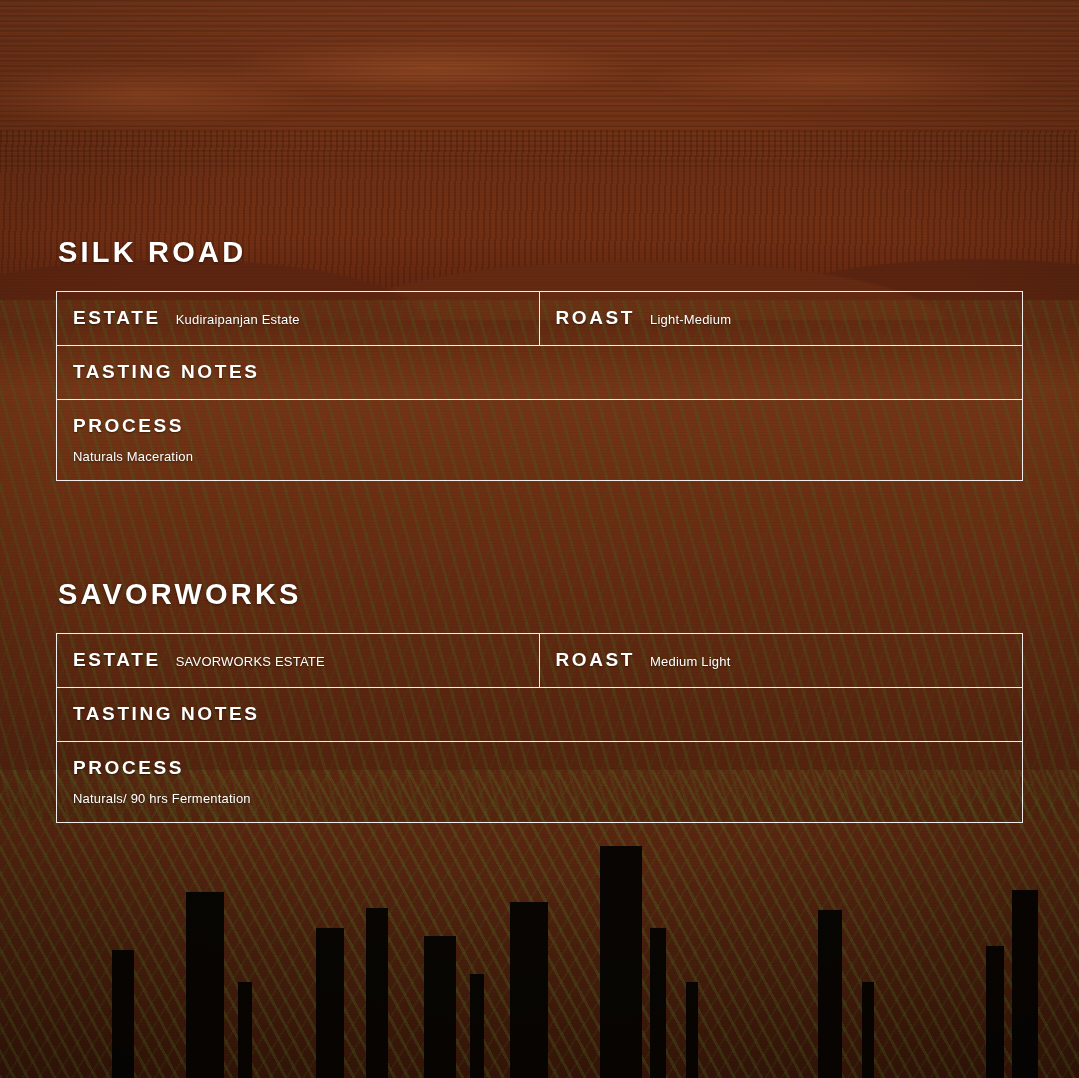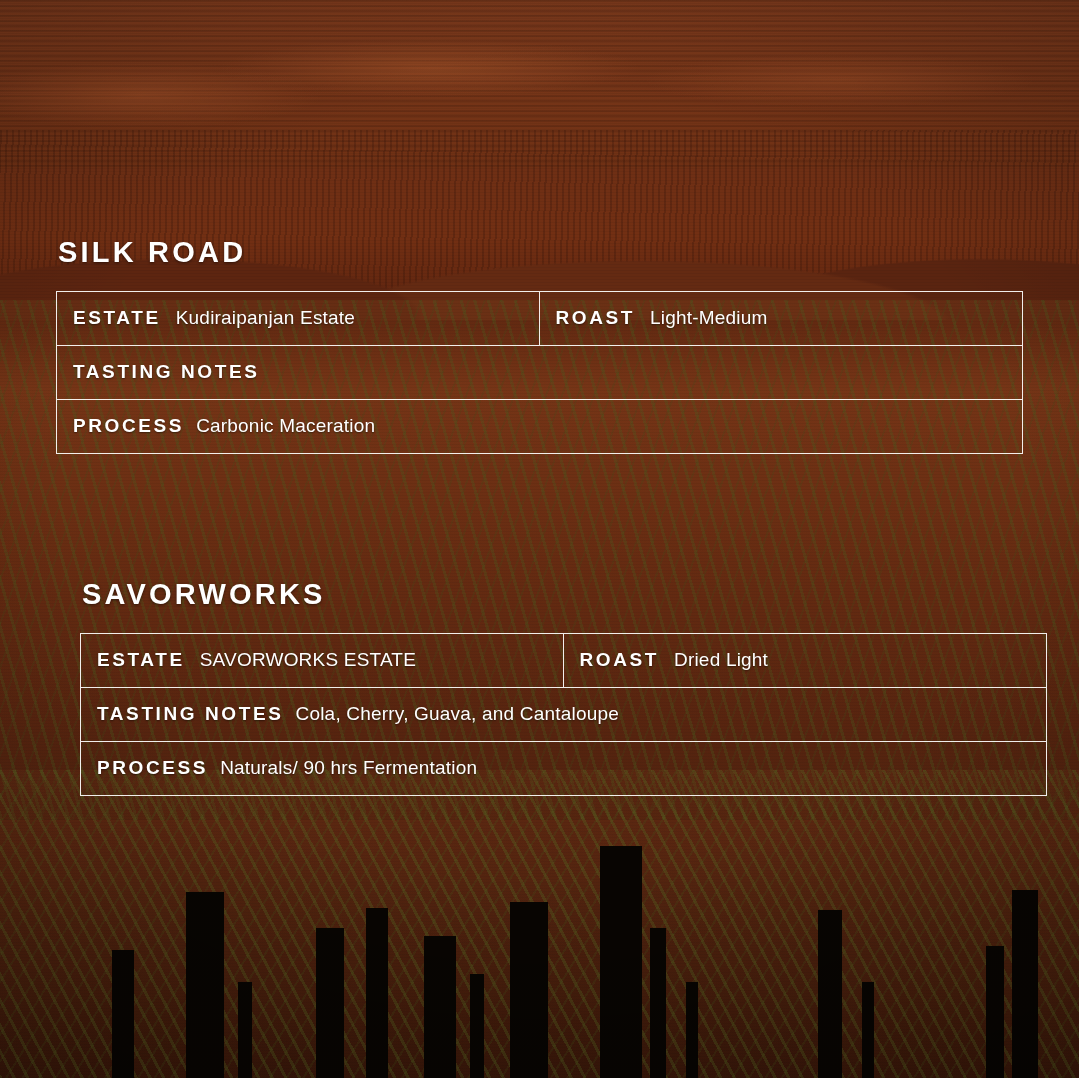--- a/index.html
+++ b/index.html
@@ -109,21 +109,21 @@
   }
   .skyline i {
     position: absolute;
     bottom: 0;
     background: #080502;
     display: block;
   }
 
   .section { position: absolute; left: 56px; width: 967px; }
   .section-a { top: 236px; }
-  .section-b { top: 578px; margin-left: 24px; }
+  .section-b { top: 578px; }
 
   .section-title {
     color: #ffffff;
     font-size: 29px;
     font-weight: bold;
     letter-spacing: 3.2px;
     margin: 0 0 22px 2px;
     text-shadow: 0 1px 3px rgba(0,0,0,.5);
   }
 
@@ -144,31 +144,31 @@
     min-height: 32px;
   }
   .cell.half {
     width: 50%;
     box-sizing: border-box;
     gap: 15px;
   }
   .cell.half:first-child {
     border-right: 1.6px solid rgba(255,255,255,.92);
   }
-  .cell.full { width: 100%; box-sizing: border-box; }
+  .cell.full { width: 100%; box-sizing: border-box; flex-direction: column; }
 
   .k {
     font-size: 19px;
     font-weight: bold;
     letter-spacing: 2.6px;
     white-space: nowrap;
     text-shadow: 0 1px 2px rgba(0,0,0,.45);
   }
   .v {
-    font-size: 19px;
+    font-size: 13px;
     font-weight: normal;
     letter-spacing: .2px;
     text-shadow: 0 1px 2px rgba(0,0,0,.45);
   }
 </style>
 </head>
 <body>
 
 <div class="poster">
 
@@ -215,46 +215,45 @@
 
       <div class="row">
         <div class="cell full">
           <span class="k">TASTING NOTES</span>
         </div>
       </div>
 
       <div class="row">
         <div class="cell full">
           <span class="k">PROCESS</span>
-          <span class="v">Carbonic Maceration</span>
+          <span class="v">Naturals Maceration</span>
         </div>
       </div>
 
     </div>
   </div>
 
   <div class="section section-b">
     <h2 class="section-title">SAVORWORKS</h2>
     <div class="table">
 
       <div class="row">
         <div class="cell half">
           <span class="k">ESTATE</span>
           <span class="v">SAVORWORKS ESTATE</span>
         </div>
         <div class="cell half">
           <span class="k">ROAST</span>
-          <span class="v">Dried Light</span>
+          <span class="v">Medium Light</span>
         </div>
       </div>
 
       <div class="row">
         <div class="cell full">
           <span class="k">TASTING NOTES</span>
-          <span class="v">Cola, Cherry, Guava, and Cantaloupe</span>
         </div>
       </div>
 
       <div class="row">
         <div class="cell full">
           <span class="k">PROCESS</span>
           <span class="v">Naturals/ 90 hrs Fermentation</span>
         </div>
       </div>
 

